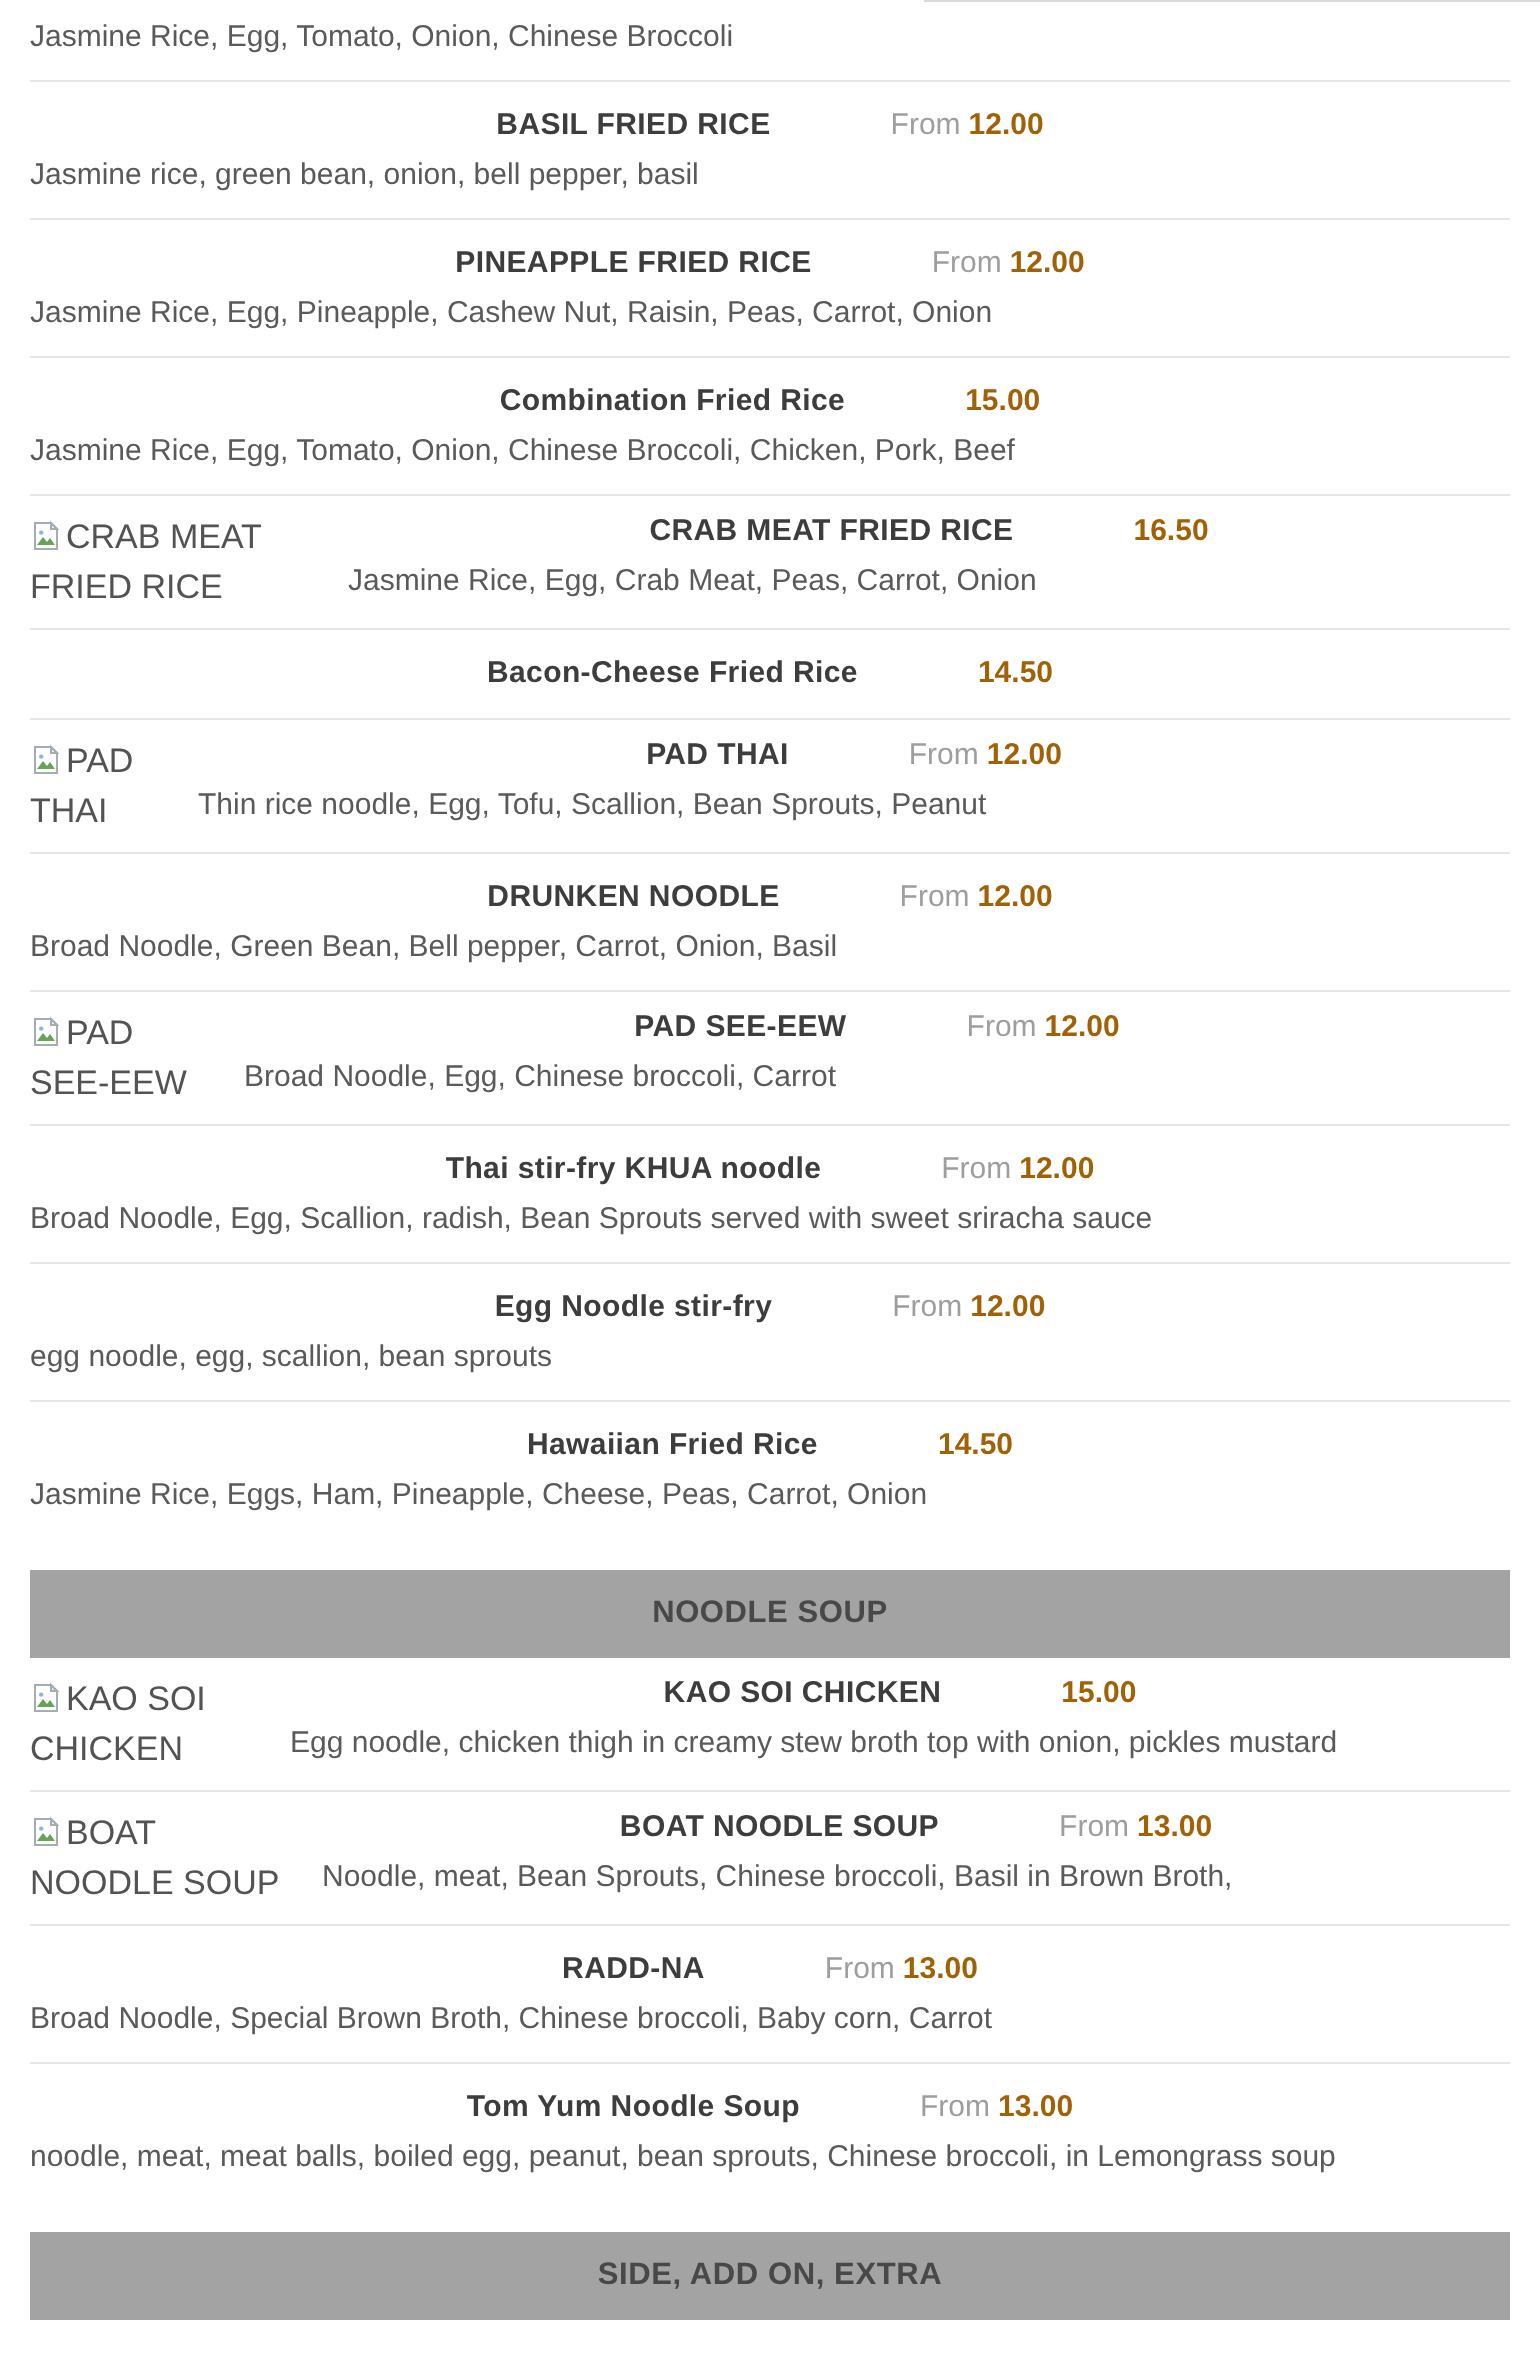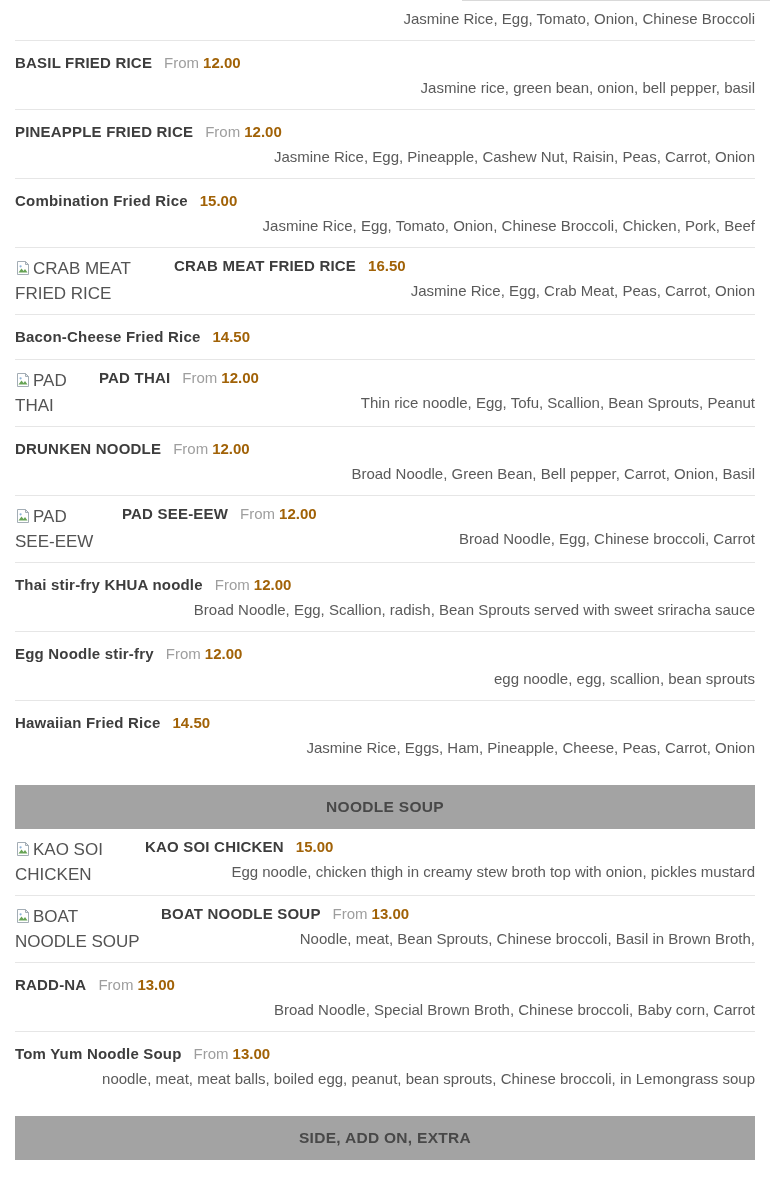--- a/index.html
+++ b/index.html
@@ -9,23 +9,23 @@
     position:relative;
   }
   .container{padding:0 15px;}
   .top-right-hairline{position:absolute;top:0;right:0;width:308px;height:1px;background:#d9d9d9;}
 
   .item{padding:13px 0;border-bottom:1px solid #e6e6e6;}
   .item.partial-top{padding-top:3px;}
   .item.no-border{border-bottom:none;}
   .item.no-desc{padding:17px 0;}
 
-  .head{display:flex;justify-content:flex-start;align-items:baseline;}
+  .head{display:flex;justify-content:center;align-items:baseline;gap:48px;}
   .title{font-weight:bold;font-size:15px;color:#3d3d3d;letter-spacing:.2px;}
-  .desc{margin-top:8px;font-size:15px;line-height:16px;color:#5a5a5a;text-align:right;}
+  .desc{margin-top:8px;font-size:15px;line-height:16px;color:#5a5a5a;}
   .pricebox{white-space:nowrap;padding-left:12px;}
   .from{font-size:15px;color:#9e9e9e;margin-right:4px;}
   .from:empty{margin-right:0;}
   .price{font-weight:bold;font-size:15px;color:#a16207;}
 
   .item.with-thumb{display:flex;padding:9px 0;}
   .thumb{flex:none;font-size:17px;line-height:23px;color:#535353;padding-right:11px;box-sizing:border-box;}
   .thumb .img-icon{display:inline-block;vertical-align:-2px;margin-right:2px;}
   .body{flex:1;min-width:0;}
 

